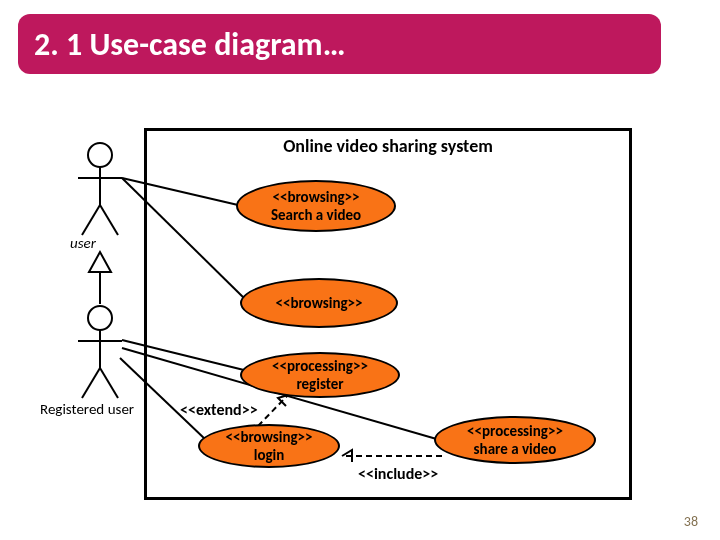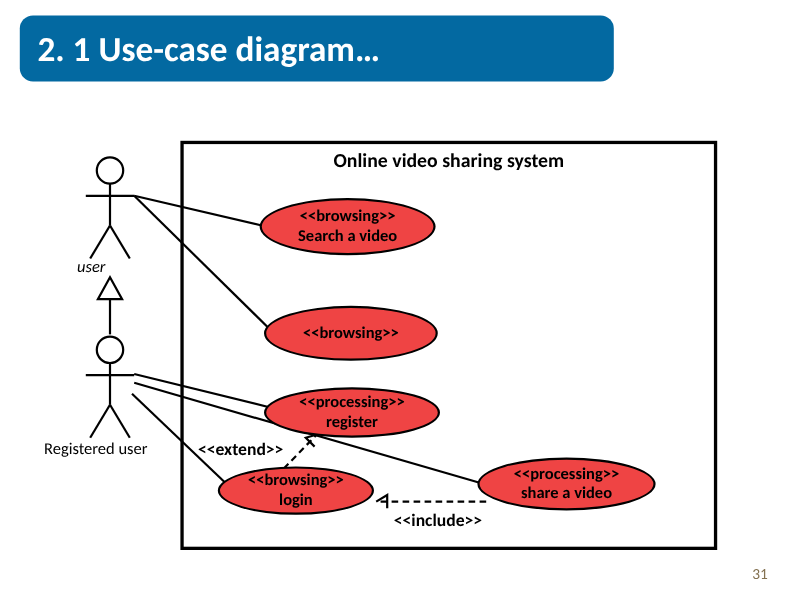--- a/index.html
+++ b/index.html
@@ -1,19 +1,19 @@
 <!DOCTYPE html>
 <html><head>
 <meta charset="utf-8">
 <style>
   html,body{margin:0;padding:0;width:720px;height:540px;background:#fff;font-family:"Calibri","Arial",sans-serif;position:relative;}
-  .title-bar{position:absolute;left:18px;top:14px;width:540px;height:60px;background:#0369a1;border-radius:12px;color:#fff;font-size:32px;font-weight:bold;display:flex;align-items:center;padding-left:16px;box-sizing:border-box;}
-  .system-box{position:absolute;left:164px;top:128px;width:488px;height:372px;border:3px solid #000;box-sizing:border-box;}
+  .title-bar{position:absolute;left:18px;top:14px;width:643px;height:60px;background:#be185d;border-radius:12px;color:#fff;font-size:32px;font-weight:bold;display:flex;align-items:center;padding-left:16px;box-sizing:border-box;}
+  .system-box{position:absolute;left:144px;top:128px;width:488px;height:372px;border:3px solid #000;box-sizing:border-box;}
   .system-title{position:absolute;left:0;right:0;top:4px;text-align:center;font-weight:bold;font-size:18px;}
-  .usecase{position:absolute;border:2px solid #000;border-radius:50%/50%;text-align:center;font-weight:bold;font-size:15px;line-height:1.2;display:flex;flex-direction:column;justify-content:center;align-items:center;background:#ef4444;padding:2px 6px;box-sizing:border-box;}
+  .usecase{position:absolute;border:2px solid #000;border-radius:50%/50%;text-align:center;font-weight:bold;font-size:15px;line-height:1.2;display:flex;flex-direction:column;justify-content:center;align-items:center;background:#f97316;padding:2px 6px;box-sizing:border-box;}
   .actor-label{position:absolute;font-size:15px;font-weight:normal;}
   .rel-label{position:absolute;font-size:16px;font-weight:bold;}
   .page-num{position:absolute;right:22px;bottom:10px;font-size:14px;color:#847252;}
   svg.overlay{position:absolute;left:0;top:0;width:720px;height:540px;pointer-events:none;}
 </style>
 </head>
 <body>
 
 <div class="title-bar">2. 1 Use-case diagram…</div>
 
@@ -81,13 +81,13 @@
   <span>login</span>
 </div>
 <div class="usecase" style="left:434px;top:416px;width:162px;height:48px;">
   <span>&lt;&lt;processing&gt;&gt;</span>
   <span>share a video</span>
 </div>
 
 <div class="rel-label" style="left:180px;top:400px;">&lt;&lt;extend&gt;&gt;</div>
 <div class="rel-label" style="left:358px;top:464px;">&lt;&lt;include&gt;&gt;</div>
 
-<div class="page-num">31</div>
+<div class="page-num">38</div>
 
 </body></html>

